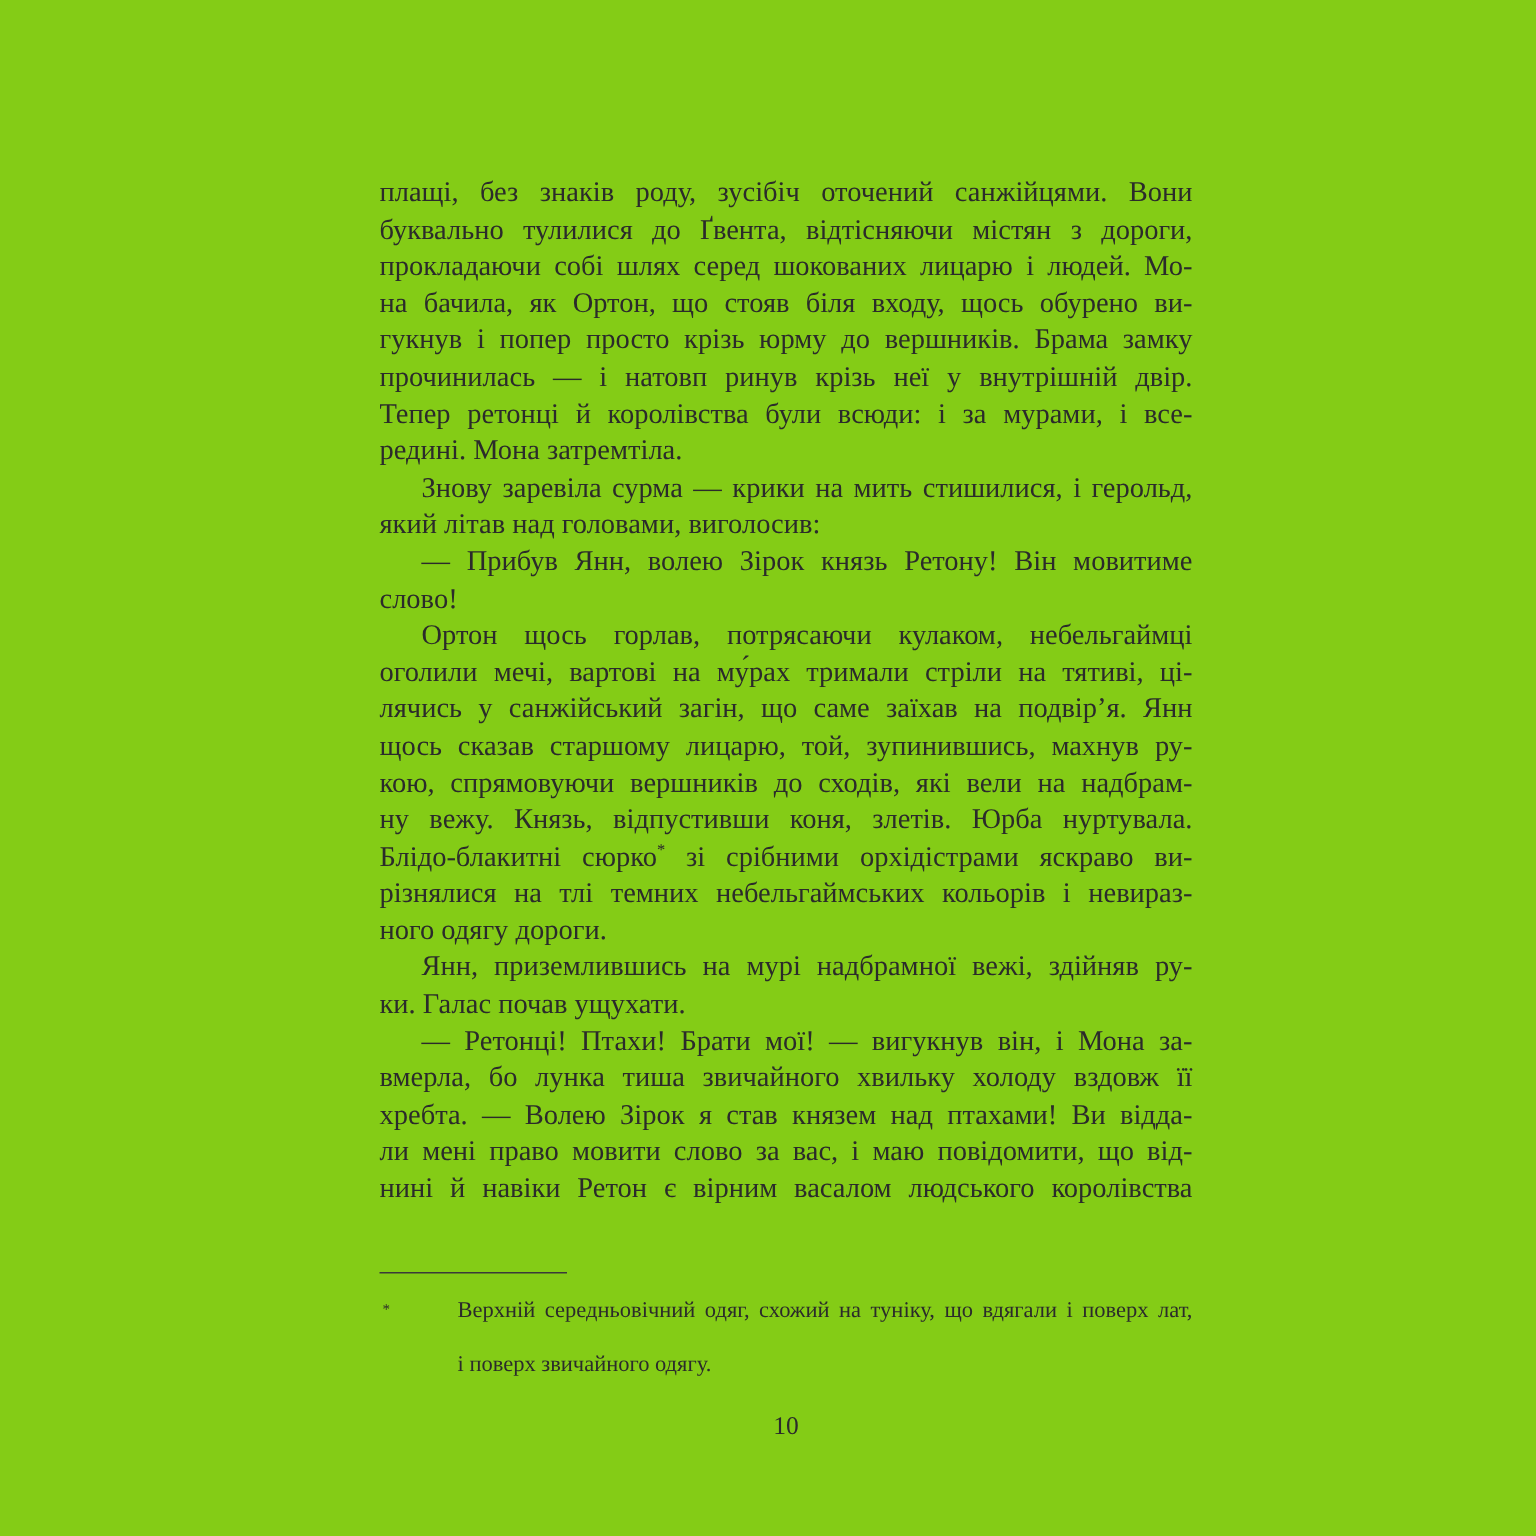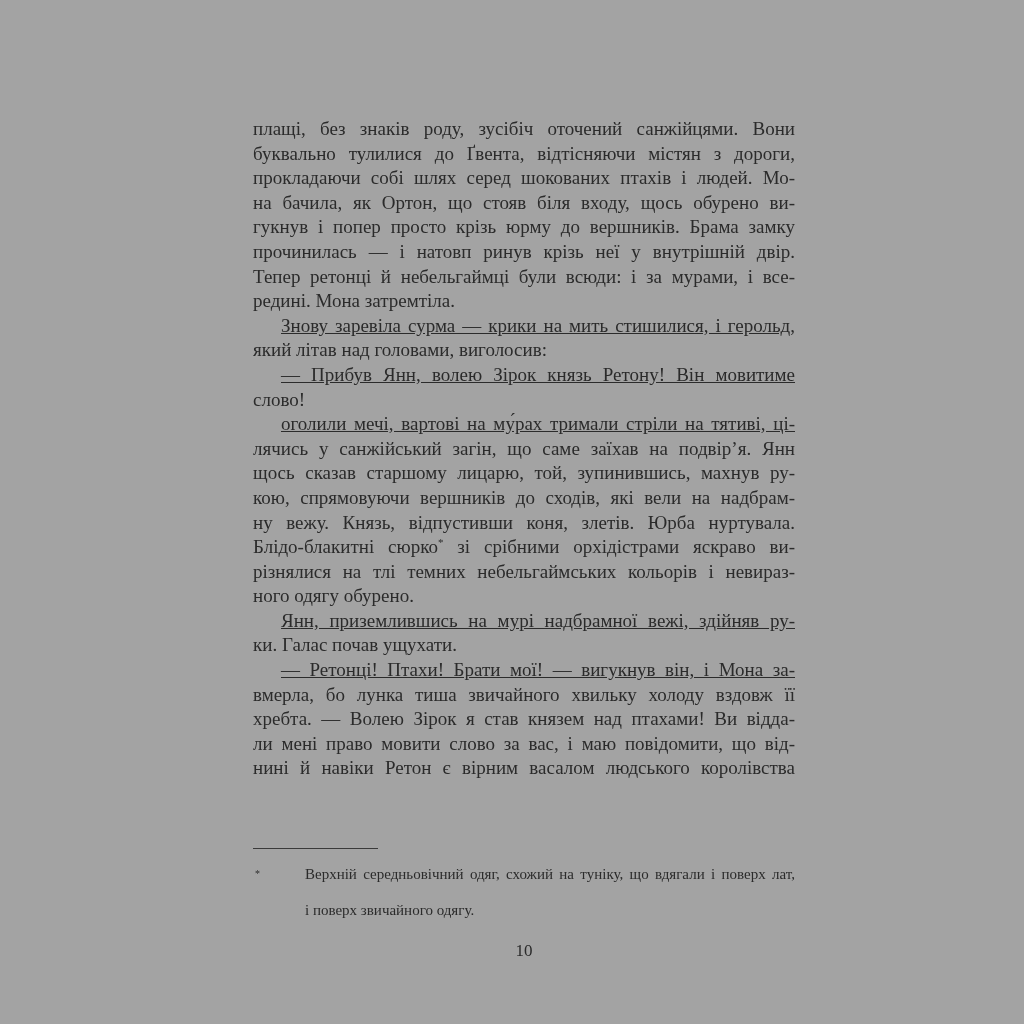--- a/index.html
+++ b/index.html
@@ -20,21 +20,21 @@
     font-size: 19px;
     line-height: 24.6px;
   }
   .para { margin: 0; }
   .line {
     text-align: justify;
     text-align-last: justify;
     white-space: normal;
   }
   .line.last { text-align-last: left; }
-  .para.indent .line:first-child { text-indent: 28px; text-decoration: underline; }
+  .para.indent .line:first-child { text-indent: 28px; }
   sup.fn-mark {
     font-size: 11px;
     line-height: 0;
     vertical-align: super;
   }
   .footnote {
     position: absolute;
     left: 253px;
     top: 848px;
     width: 542px;
@@ -62,50 +62,51 @@
     top: 922px;
     width: 542px;
     text-align: center;
     font-size: 17px;
     margin-top: 19px;
   }
 </style>
 </head>
 <body>
 
-<div class="page" style="background: #a3a3a3; color: rgb(43, 43, 43);">
+<div class="page" style="background: #84cc16; color: rgb(43, 43, 43);">
 
   <div class="text-block">
       <div class="para">
         <div class="line">плащі, без знаків роду, зусібіч оточений санжійцями. Вони</div>
         <div class="line">буквально тулилися до Ґвента, відтісняючи містян з дороги,</div>
-        <div class="line">прокладаючи собі шлях серед шокованих птахів і людей. Мо-</div>
+        <div class="line">прокладаючи собі шлях серед шокованих лицарю і людей. Мо-</div>
         <div class="line">на бачила, як Ортон, що стояв біля входу, щось обурено ви-</div>
         <div class="line">гукнув і попер просто крізь юрму до вершників. Брама замку</div>
         <div class="line">прочинилась — і натовп ринув крізь неї у внутрішній двір.</div>
-        <div class="line">Тепер ретонці й небельгаймці були всюди: і за мурами, і все-</div>
+        <div class="line">Тепер ретонці й королівства були всюди: і за мурами, і все-</div>
         <div class="line last">редині. Мона затремтіла.</div>
       </div>
       <div class="para indent">
         <div class="line">Знову заревіла сурма — крики на мить стишилися, і герольд,</div>
         <div class="line last">який літав над головами, виголосив:</div>
       </div>
       <div class="para indent">
         <div class="line">— Прибув Янн, волею Зірок князь Ретону! Він мовитиме</div>
         <div class="line last">слово!</div>
       </div>
       <div class="para indent">
+        <div class="line">Ортон щось горлав, потрясаючи кулаком, небельгаймці</div>
         <div class="line">оголили мечі, вартові на му́рах тримали стріли на тятиві, ці-</div>
         <div class="line">лячись у санжійський загін, що саме заїхав на подвір’я. Янн</div>
         <div class="line">щось сказав старшому лицарю, той, зупинившись, махнув ру-</div>
         <div class="line">кою, спрямовуючи вершників до сходів, які вели на надбрам-</div>
         <div class="line">ну вежу. Князь, відпустивши коня, злетів. Юрба нуртувала.</div>
         <div class="line">Блідо-блакитні сюрко<sup class="fn-mark">*</sup> зі срібними орхідістрами яскраво ви-</div>
         <div class="line">різнялися на тлі темних небельгаймських кольорів і невираз-</div>
-        <div class="line last">ного одягу обурено.</div>
+        <div class="line last">ного одягу дороги.</div>
       </div>
       <div class="para indent">
         <div class="line">Янн, приземлившись на мурі надбрамної вежі, здійняв ру-</div>
         <div class="line last">ки. Галас почав ущухати.</div>
       </div>
       <div class="para indent">
         <div class="line">— Ретонці! Птахи! Брати мої! — вигукнув він, і Мона за-</div>
         <div class="line">вмерла, бо лунка тиша звичайного хвильку холоду вздовж її</div>
         <div class="line">хребта. — Волею Зірок я став князем над птахами! Ви відда-</div>
         <div class="line">ли мені право мовити слово за вас, і маю повідомити, що від-</div>

